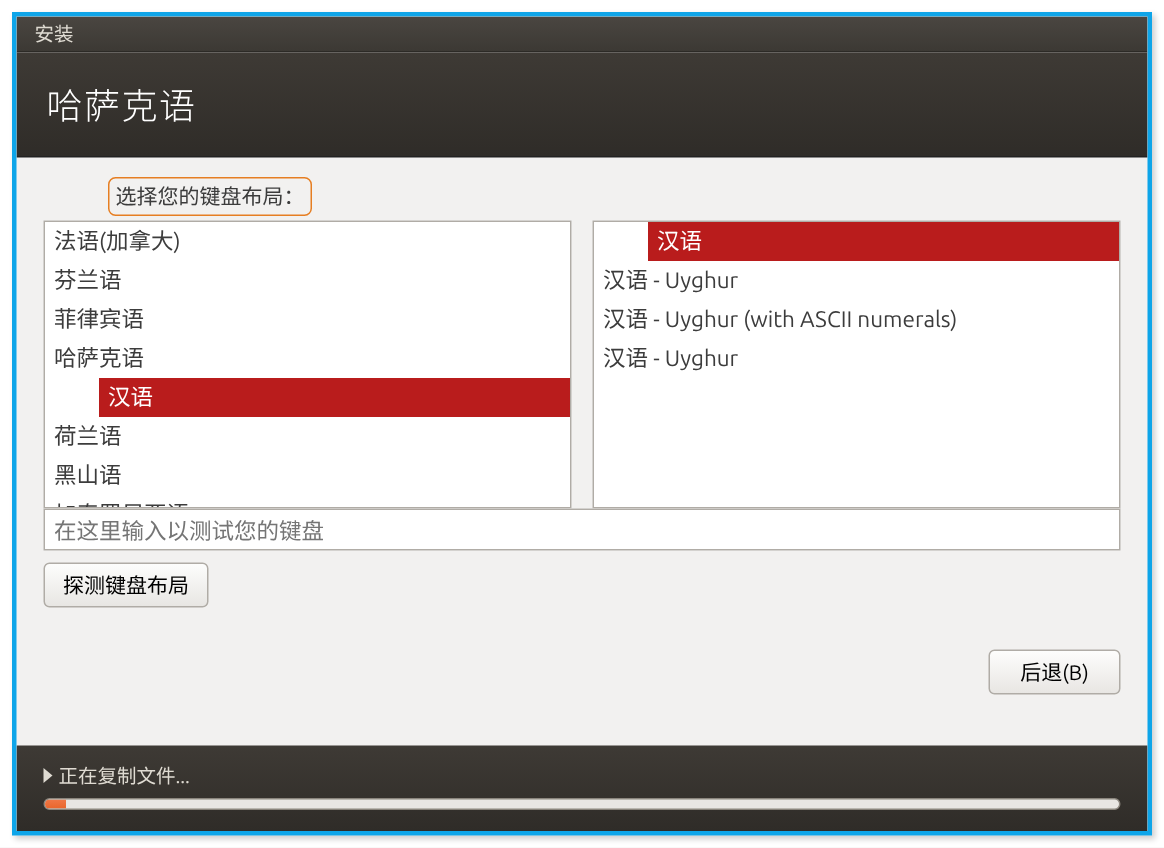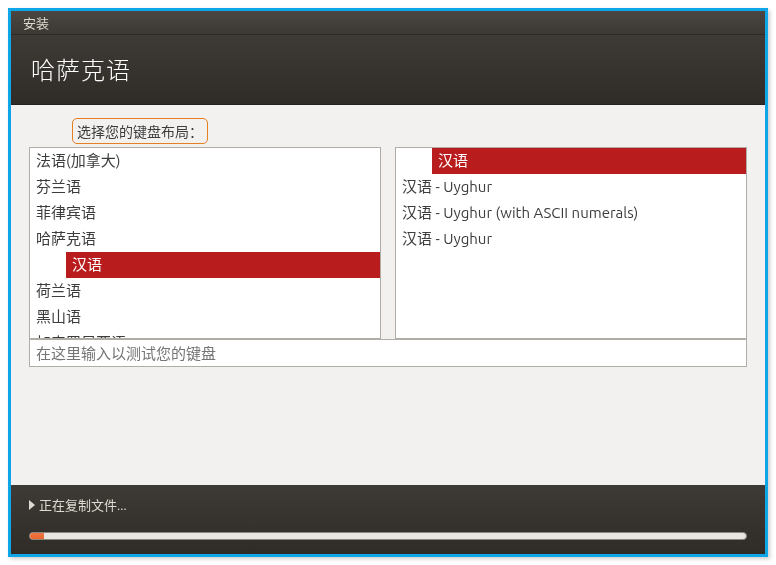--- a/index.html
+++ b/index.html
@@ -124,21 +124,21 @@
     .footer {
       background: linear-gradient(to bottom, #3e3a35, #2f2c28);
       color: #dfdbd2;
       padding: 10px 18px 14px;
     }
     .progress-label {
       font-size: 13px;
       display: flex;
       align-items: center;
       gap: 4px;
-      margin-bottom: 18px;
+      margin-bottom: 6px;
     }
     .triangle {
       display: inline-block;
       width: 0; height: 0;
       border-left: 6px solid #dfdbd2;
       border-top: 5px solid transparent;
       border-bottom: 5px solid transparent;
     }
     .progress-bar {
       height: 8px;
@@ -187,22 +187,24 @@
       <div class="listbox" id="right-list">
           <div class="item selected">汉语</div>
           <div class="item">汉语 - Uyghur</div>
           <div class="item">汉语 - Uyghur (with ASCII numerals)</div>
           <div class="item">汉语 - Uyghur</div>
         </div>
     </div>
 
     <input class="test-input" type="text" placeholder="在这里输入以测试您的键盘" style="">
 
+    <button class="detect-btn">探测键盘布局</button>
 
     <div class="button-row">
+      <button class="nav-btn">后退(B)</button>
     </div>
 
   </div>
 
   <div class="footer">
     <div class="progress-label">
       <span class="triangle"></span>
       <span>正在复制文件...</span>
     </div>
     <div class="progress-bar">

